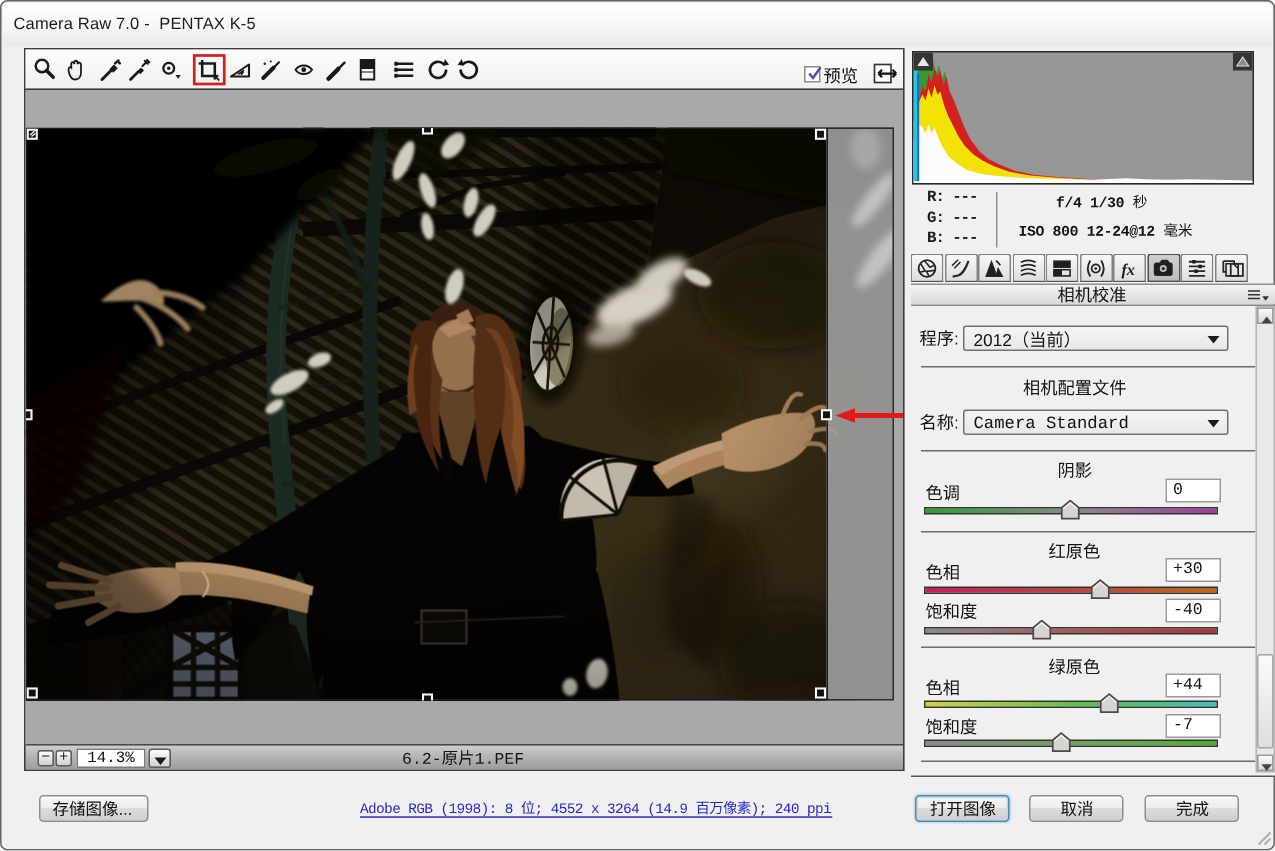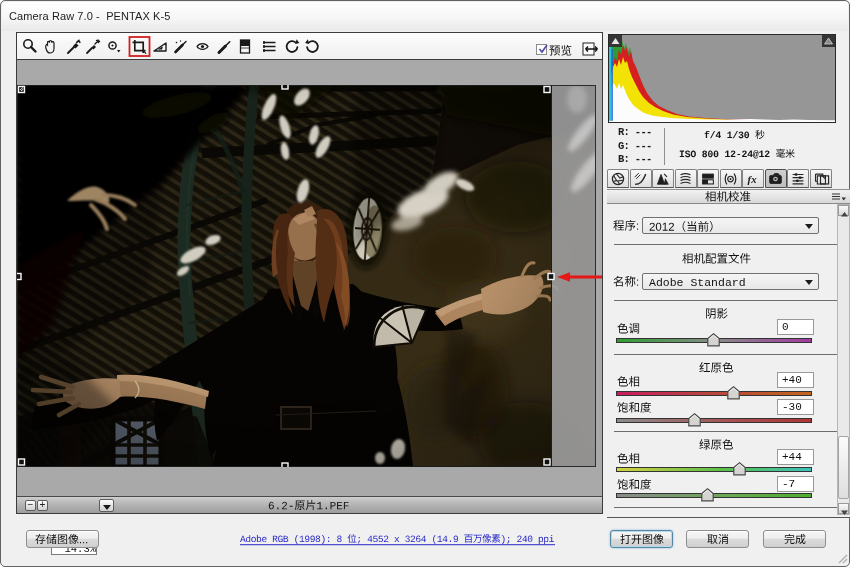--- a/index.html
+++ b/index.html
@@ -8,21 +8,21 @@
  background:linear-gradient(#ffffff,#f6f6f6 55%,#e9e9e9);text-decoration:underline;}
 #title span{position:absolute;left:7px;top:8px;font-size:11px;color:#1d1d1d;letter-spacing:0.1px;}
 #frame{position:absolute;left:15px;top:31px;width:587px;height:482px;border:1px solid #3c3c3c;background:#a9a9a9;}
 #tbar{position:absolute;left:0;top:0;width:585px;height:27px;background:linear-gradient(#fcfcfc,#f0f0f0);border-bottom:1px solid #3c3c3c;}
 #imgarea{position:absolute;left:0;top:28px;width:585px;height:435px;background:#a9a9a9;overflow:hidden;}
 #zbar{position:absolute;left:0;top:463px;width:585px;height:17px;border-top:1px solid #4a4a4a;
  background:linear-gradient(#cecece,#b5b5b5 45%,#9d9d9d);}
 .zbtn{position:absolute;top:3px;width:11px;height:11px;border:1px solid #5c5c5c;border-radius:2px;
  background:linear-gradient(#fdfdfd,#cfcfcf);font-size:10px;line-height:8px;text-align:center;color:#222;}
 #zpct{position:absolute;left:34px;top:2px;width:46px;height:13px;background:#fff;border:1px solid #7a7a7a;
- font-family:"Liberation Mono",monospace;font-size:10.5px;text-align:right;line-height:12px;color:#111;margin-top:43px;}
+ font-family:"Liberation Mono",monospace;font-size:10.5px;text-align:center;line-height:12px;color:#111;}
 #zdrop{position:absolute;left:82px;top:2px;width:15px;height:13px;border:1px solid #5c5c5c;border-radius:2px;
  background:linear-gradient(#fdfdfd,#cfcfcf);}
 #zdrop:after{content:"";position:absolute;left:3px;top:5px;border:4px solid transparent;border-top:5px solid #1a1a1a;}
 .btn{position:absolute;height:18px;border:1px solid #8e8e8e;border-radius:3px;
  background:linear-gradient(#f6f6f6,#eee 45%,#dcdcdc 50%,#cfcfcf);box-shadow:inset 0 1px 0 #fff;}
 .btnfocus{border:1px solid #5586a3;box-shadow:0 0 0 1px #b6d9ec inset, 0 0 2px #7ab2d1;}
 #hist{position:absolute;left:607px;top:33px;width:228px;height:89px;border:1px solid #282828;background:#969696;}
 #tabs{position:absolute;left:606px;top:168px;width:263px;height:20px;}
 .tab{position:absolute;top:0;width:22px;height:19px;border:1px solid #828282;border-bottom:1px solid #555;
  background:linear-gradient(#f8f8f8,#dedede);border-radius:2px 2px 0 0;}
@@ -461,21 +461,21 @@
     </svg>
 <svg style="position:absolute;left:648px;top:218.5px;" width="73" height="15" viewBox="0 0 73 15">
       <path d="M0.6 0.0V-0.7Q0.9 -1.4 1.3 -1.9Q1.7 -2.4 2.1 -2.8Q2.6 -3.2 3.0 -3.5Q3.5 -3.9 3.9 -4.2Q4.2 -4.6 4.4 -5.0Q4.7 -5.3 4.7 -5.8Q4.7 -6.5 4.3 -6.8Q3.9 -7.2 3.2 -7.2Q2.6 -7.2 2.1 -6.8Q1.7 -6.5 1.7 -5.9L0.6 -6.0Q0.7 -6.9 1.4 -7.5Q2.1 -8.0 3.2 -8.0Q4.4 -8.0 5.1 -7.5Q5.7 -6.9 5.7 -5.9Q5.7 -5.4 5.5 -4.9Q5.3 -4.5 4.9 -4.0Q4.4 -3.6 3.3 -2.6Q2.6 -2.1 2.2 -1.7Q1.9 -1.3 1.7 -0.9H5.8V0.0Z M12.3 -4.0Q12.3 -2.0 11.6 -0.9Q10.9 0.1 9.6 0.1Q8.2 0.1 7.5 -0.9Q6.8 -2.0 6.8 -4.0Q6.8 -6.0 7.5 -7.0Q8.2 -8.0 9.6 -8.0Q11.0 -8.0 11.7 -7.0Q12.3 -6.0 12.3 -4.0ZM11.3 -4.0Q11.3 -5.7 10.9 -6.4Q10.5 -7.2 9.6 -7.2Q8.7 -7.2 8.3 -6.5Q7.9 -5.7 7.9 -4.0Q7.9 -2.3 8.3 -1.5Q8.7 -0.7 9.6 -0.7Q10.5 -0.7 10.9 -1.5Q11.3 -2.3 11.3 -4.0Z M13.7 0.0V-0.9H15.7V-6.9L13.9 -5.7V-6.6L15.8 -7.9H16.7V-0.9H18.6V0.0Z M19.8 0.0V-0.7Q20.1 -1.4 20.5 -1.9Q20.9 -2.4 21.3 -2.8Q21.8 -3.2 22.2 -3.5Q22.7 -3.9 23.0 -4.2Q23.4 -4.6 23.6 -5.0Q23.8 -5.3 23.8 -5.8Q23.8 -6.5 23.5 -6.8Q23.1 -7.2 22.4 -7.2Q21.8 -7.2 21.3 -6.8Q20.9 -6.5 20.8 -5.9L19.8 -6.0Q19.9 -6.9 20.6 -7.5Q21.3 -8.0 22.4 -8.0Q23.6 -8.0 24.2 -7.5Q24.9 -6.9 24.9 -5.9Q24.9 -5.4 24.7 -4.9Q24.5 -4.5 24.0 -4.0Q23.6 -3.6 22.5 -2.6Q21.8 -2.1 21.4 -1.7Q21.0 -1.3 20.9 -0.9H25.0V0.0Z M33.6 -4.4C33.6 -2.1 34.5 -0.3 35.9 1.1L36.6 0.7C35.2 -0.6 34.4 -2.3 34.4 -4.4C34.4 -6.4 35.2 -8.1 36.6 -9.5L35.9 -9.8C34.5 -8.4 33.6 -6.6 33.6 -4.4Z M38.5 -8.8C39.1 -8.0 39.7 -6.9 40.0 -6.2L40.8 -6.5C40.5 -7.3 39.9 -8.3 39.3 -9.2ZM46.3 -9.3C46.0 -8.4 45.3 -7.2 44.8 -6.4L45.6 -6.1C46.1 -6.8 46.7 -8.0 47.2 -8.9ZM38.4 -0.4V0.4H46.2V0.9H47.1V-5.6H43.3V-9.7H42.4V-5.6H38.6V-4.7H46.2V-3.1H39.0V-2.2H46.2V-0.4Z M55.5 -5.9V-1.2H56.3V-5.9ZM57.9 -6.3V-0.2C57.9 0.0 57.8 0.1 57.6 0.1C57.4 0.1 56.8 0.1 56.1 0.0C56.2 0.3 56.4 0.6 56.4 0.9C57.3 0.9 57.9 0.9 58.2 0.7C58.6 0.6 58.7 0.3 58.7 -0.1V-6.3ZM56.9 -9.7C56.6 -9.2 56.2 -8.4 55.8 -7.8H52.4L52.9 -8.1C52.7 -8.5 52.2 -9.2 51.8 -9.7L51.0 -9.4C51.4 -8.9 51.8 -8.3 52.0 -7.8H49.2V-7.0H59.5V-7.8H56.8C57.1 -8.3 57.5 -8.9 57.8 -9.4ZM53.3 -3.5V-2.3H50.7V-3.5ZM53.3 -4.1H50.7V-5.3H53.3ZM49.9 -6.0V0.9H50.7V-1.6H53.3V-0.1C53.3 0.1 53.2 0.1 53.1 0.1C52.9 0.1 52.4 0.1 51.8 0.1C51.9 0.3 52.1 0.7 52.1 0.9C52.9 0.9 53.4 0.9 53.7 0.7C54.0 0.6 54.1 0.4 54.1 -0.1V-6.0Z M63.6 -4.4C63.6 -6.6 62.7 -8.4 61.3 -9.8L60.6 -9.5C61.9 -8.1 62.8 -6.4 62.8 -4.4C62.8 -2.3 61.9 -0.6 60.6 0.7L61.3 1.1C62.7 -0.3 63.6 -2.1 63.6 -4.4Z" transform="translate(0,10.7)" fill="#151515"></path>
     </svg>
 <svg style="position:absolute;left:680.5px;top:251px" width="70" height="15" viewBox="0 0 70 15">
       <path d="M6.3 -5.5H9.8V-3.4H6.3ZM6.3 -6.2V-8.2H9.8V-6.2ZM6.3 -2.7H9.8V-0.7H6.3ZM5.4 -9.0V0.8H6.3V0.1H9.8V0.8H10.6V-9.0ZM2.5 -9.7V-7.2H0.6V-6.4H2.4C2.0 -4.8 1.1 -3.0 0.3 -2.0C0.5 -1.8 0.7 -1.5 0.8 -1.2C1.4 -2.0 2.0 -3.3 2.5 -4.6V0.9H3.3V-4.3C3.7 -3.8 4.3 -3.1 4.5 -2.7L5.0 -3.4C4.7 -3.7 3.7 -4.9 3.3 -5.3V-6.4H4.9V-7.2H3.3V-9.7Z M17.2 -9.0V-5.3C17.2 -3.5 17.1 -1.2 15.5 0.4C15.7 0.5 16.0 0.8 16.2 0.9C17.8 -0.8 18.1 -3.4 18.1 -5.3V-8.2H20.2V-0.8C20.2 0.2 20.3 0.4 20.5 0.6C20.7 0.7 20.9 0.8 21.1 0.8C21.3 0.8 21.6 0.8 21.7 0.8C22.0 0.8 22.2 0.8 22.3 0.6C22.5 0.5 22.6 0.3 22.7 0.0C22.7 -0.3 22.8 -1.1 22.8 -1.8C22.5 -1.9 22.3 -2.0 22.1 -2.2C22.1 -1.4 22.1 -0.8 22.0 -0.5C22.0 -0.3 22.0 -0.1 21.9 -0.1C21.9 -0.0 21.8 0.0 21.7 0.0C21.6 0.0 21.4 0.0 21.4 0.0C21.3 0.0 21.2 -0.0 21.2 -0.1C21.1 -0.1 21.1 -0.3 21.1 -0.7V-9.0ZM14.0 -9.7V-7.2H12.1V-6.4H13.9C13.5 -4.8 12.6 -3.0 11.8 -2.0C12.0 -1.8 12.2 -1.5 12.3 -1.2C12.9 -2.0 13.5 -3.3 14.0 -4.7V0.9H14.8V-4.4C15.3 -3.8 15.8 -3.1 16.1 -2.7L16.6 -3.4C16.3 -3.7 15.2 -4.9 14.8 -5.3V-6.4H16.5V-7.2H14.8V-9.7Z M29.4 -9.1V-8.3H32.9V-5.5H29.4V-0.5C29.4 0.5 29.7 0.8 30.8 0.8C31.0 0.8 32.5 0.8 32.7 0.8C33.8 0.8 34.0 0.3 34.1 -1.6C33.9 -1.7 33.5 -1.8 33.3 -2.0C33.3 -0.3 33.2 -0.0 32.7 -0.0C32.3 -0.0 31.1 -0.0 30.9 -0.0C30.4 -0.0 30.3 -0.1 30.3 -0.5V-4.7H32.9V-3.9H33.7V-9.1ZM24.6 -1.8H27.8V-0.6H24.6ZM24.6 -2.5V-6.4H25.4V-5.5C25.4 -4.8 25.3 -4.1 24.6 -3.5C24.8 -3.4 24.9 -3.3 25.0 -3.2C25.7 -3.8 25.9 -4.7 25.9 -5.4V-6.4H26.6V-4.2C26.6 -3.6 26.7 -3.5 27.2 -3.5C27.2 -3.5 27.6 -3.5 27.7 -3.5H27.8V-2.5ZM23.7 -9.2V-8.4H25.3V-7.1H23.9V0.9H24.6V0.1H27.8V0.7H28.5V-7.1H27.2V-8.4H28.8V-9.2ZM25.9 -7.1V-8.4H26.6V-7.1ZM27.0 -6.4H27.8V-4.0L27.8 -4.1C27.8 -4.0 27.7 -4.0 27.6 -4.0C27.5 -4.0 27.3 -4.0 27.2 -4.0C27.1 -4.0 27.0 -4.0 27.0 -4.2Z M42.0 -8.6H43.9V-7.6H42.0ZM39.3 -8.6H41.2V-7.6H39.3ZM36.7 -8.6H38.5V-7.6H36.7ZM36.7 -4.9V-0.1H35.2V0.6H45.4V-0.1H43.8V-4.9H40.2L40.4 -5.6H45.1V-6.3H40.5L40.6 -6.9H44.8V-9.2H35.8V-6.9H39.7L39.6 -6.3H35.3V-5.6H39.5L39.4 -4.9ZM37.5 -0.1V-0.8H42.9V-0.1ZM37.5 -3.2H42.9V-2.5H37.5ZM37.5 -3.7V-4.3H42.9V-3.7ZM37.5 -2.0H42.9V-1.3H37.5Z M50.9 -9.5C51.2 -8.9 51.6 -8.1 51.7 -7.7L52.7 -8.0C52.5 -8.4 52.1 -9.2 51.8 -9.7ZM46.6 -7.6V-6.8H48.4C49.0 -5.0 50.0 -3.5 51.1 -2.3C49.9 -1.2 48.3 -0.5 46.4 0.1C46.6 0.3 46.9 0.7 47.0 0.9C48.9 0.3 50.5 -0.6 51.8 -1.7C53.1 -0.5 54.6 0.3 56.5 0.8C56.7 0.6 56.9 0.2 57.1 0.0C55.3 -0.4 53.7 -1.2 52.4 -2.3C53.6 -3.5 54.5 -5.0 55.2 -6.8H57.0V-7.6ZM51.8 -2.9C50.7 -4.0 49.9 -5.3 49.3 -6.8H54.2C53.6 -5.2 52.8 -4.0 51.8 -2.9Z M61.1 -3.9V-3.1H64.4V0.9H65.3V-3.1H68.5V-3.9H65.3V-6.5H68.0V-7.3H65.3V-9.5H64.4V-7.3H62.9C63.1 -7.8 63.2 -8.4 63.3 -8.9L62.5 -9.1C62.2 -7.6 61.7 -6.1 61.1 -5.1C61.3 -5.0 61.6 -4.8 61.8 -4.7C62.1 -5.2 62.4 -5.8 62.6 -6.5H64.4V-3.9ZM60.6 -9.6C60.0 -7.9 58.9 -6.2 57.9 -5.0C58.0 -4.8 58.3 -4.4 58.4 -4.2C58.7 -4.6 59.1 -5.0 59.4 -5.5V0.9H60.2V-6.9C60.7 -7.7 61.1 -8.5 61.4 -9.4Z" transform="translate(0,10.7)" fill="#151515"></path>
     </svg>
 <svg style="position:absolute;left:612px;top:274px;" width="28" height="15" viewBox="0 0 28 15">
       <path d="M3.0 -6.1C3.6 -5.7 4.3 -5.1 4.8 -4.7C3.4 -4.0 2.0 -3.4 0.5 -3.1C0.7 -2.9 0.9 -2.6 1.0 -2.3C1.6 -2.5 2.3 -2.7 2.9 -2.9V0.9H3.8V0.3H8.9V0.9H9.8V-3.9H5.2C7.1 -4.9 8.8 -6.4 9.7 -8.2L9.1 -8.6L9.0 -8.5H4.9C5.2 -8.8 5.4 -9.2 5.7 -9.5L4.7 -9.7C4.0 -8.6 2.7 -7.3 0.8 -6.4C1.0 -6.3 1.3 -6.0 1.4 -5.8C2.5 -6.3 3.4 -7.0 4.2 -7.7H8.4C7.8 -6.7 6.8 -5.8 5.6 -5.1C5.1 -5.6 4.3 -6.2 3.7 -6.6ZM8.9 -0.5H3.8V-3.1H8.9Z M17.4 -5.2C17.1 -3.7 16.7 -2.3 16.0 -1.4C16.2 -1.3 16.6 -1.1 16.7 -0.9C17.4 -1.9 17.9 -3.5 18.2 -5.0ZM20.5 -5.1C21.0 -3.8 21.5 -2.1 21.6 -1.0L22.4 -1.3C22.3 -2.4 21.8 -4.0 21.3 -5.3ZM17.6 -9.6C17.4 -8.2 16.9 -6.7 16.2 -5.7V-6.4H14.7V-8.4C15.3 -8.5 15.8 -8.7 16.2 -8.9L15.7 -9.6C14.9 -9.2 13.4 -8.9 12.2 -8.6C12.3 -8.5 12.4 -8.2 12.5 -8.0C12.9 -8.1 13.4 -8.1 13.9 -8.2V-6.4H12.1V-5.6H13.8C13.4 -4.2 12.6 -2.7 11.9 -1.9C12.0 -1.7 12.2 -1.4 12.3 -1.2C12.9 -1.9 13.4 -3.0 13.9 -4.2V0.9H14.7V-4.3C15.1 -3.7 15.5 -3.1 15.7 -2.8L16.2 -3.4C16.0 -3.7 15.0 -4.8 14.7 -5.1V-5.6H16.1L16.0 -5.5C16.2 -5.4 16.6 -5.2 16.8 -5.0C17.2 -5.6 17.6 -6.4 17.9 -7.3H19.0V-0.1C19.0 0.0 19.0 0.1 18.8 0.1C18.7 0.1 18.2 0.1 17.6 0.1C17.7 0.3 17.9 0.6 17.9 0.9C18.6 0.9 19.1 0.9 19.4 0.7C19.8 0.6 19.9 0.3 19.9 -0.1V-7.3H21.4C21.3 -6.9 21.0 -6.5 20.8 -6.0L21.6 -5.9C21.9 -6.5 22.2 -7.3 22.5 -8.0L22.0 -8.2L21.8 -8.1H18.1C18.2 -8.6 18.4 -9.0 18.4 -9.5Z M24.1 -4.9V-6.1H25.1V-4.9ZM24.1 0.0V-1.2H25.1V0.0Z" transform="translate(0,10.7)" fill="#151515"></path>
     </svg>
-<div style="position:absolute;left:648px;top:275px;font-family:'Liberation Mono',monospace;font-size:11.5px;color:#111;">Adobe Standard</div>
+<div style="position:absolute;left:648px;top:275px;font-family:'Liberation Mono',monospace;font-size:11.5px;color:#111;">Camera Standard</div>
 <svg style="position:absolute;left:703.5px;top:306px" width="24" height="15" viewBox="0 0 24 15">
       <path d="M9.7 -5.6V-3.6H6.4C6.4 -3.9 6.4 -4.3 6.4 -4.6V-5.6ZM9.7 -6.4H6.4V-8.3H9.7ZM5.6 -9.1V-4.6C5.6 -2.9 5.4 -0.9 4.0 0.5C4.2 0.6 4.5 0.9 4.7 1.0C5.7 -0.0 6.2 -1.5 6.3 -2.8H9.7V-0.2C9.7 -0.0 9.6 0.0 9.5 0.0C9.3 0.0 8.7 0.0 8.1 0.0C8.3 0.2 8.4 0.6 8.4 0.8C9.3 0.8 9.8 0.8 10.1 0.7C10.4 0.5 10.5 0.3 10.5 -0.2V-9.1ZM1.0 -9.2V0.9H1.8V-8.4H3.6C3.4 -7.6 3.1 -6.6 2.7 -5.8C3.6 -4.9 3.8 -4.1 3.8 -3.5C3.8 -3.1 3.7 -2.8 3.5 -2.7C3.4 -2.6 3.3 -2.6 3.2 -2.6C3.0 -2.6 2.7 -2.6 2.5 -2.6C2.6 -2.4 2.7 -2.0 2.7 -1.8C3.0 -1.8 3.3 -1.8 3.5 -1.8C3.7 -1.8 3.9 -1.9 4.1 -2.0C4.5 -2.3 4.6 -2.8 4.6 -3.4C4.6 -4.1 4.4 -4.9 3.5 -5.9C3.9 -6.8 4.4 -7.9 4.7 -8.9L4.1 -9.2L4.0 -9.2Z M21.2 -9.4C20.5 -8.5 19.3 -7.5 18.3 -7.0C18.5 -6.8 18.8 -6.6 18.9 -6.4C20.0 -7.0 21.2 -8.1 22.0 -9.1ZM21.5 -6.3C20.8 -5.3 19.5 -4.3 18.3 -3.7C18.5 -3.6 18.8 -3.3 18.9 -3.1C20.1 -3.8 21.5 -4.9 22.3 -6.0ZM21.8 -3.0C21.0 -1.7 19.5 -0.5 18.0 0.2C18.2 0.4 18.4 0.6 18.6 0.9C20.2 0.1 21.7 -1.2 22.6 -2.7ZM13.6 -3.5H17.0V-2.5H13.6ZM16.3 -1.4C16.7 -0.8 17.1 -0.1 17.3 0.4L18.0 0.0C17.8 -0.4 17.3 -1.1 16.9 -1.7ZM13.6 -7.4H17.1V-6.7H13.6ZM13.6 -8.7H17.1V-8.0H13.6ZM12.7 -9.3V-6.1H17.9V-9.3ZM13.3 -1.6C13.0 -1.0 12.6 -0.4 12.1 0.0C12.3 0.1 12.6 0.3 12.8 0.5C13.2 0.0 13.7 -0.7 14.0 -1.4ZM14.6 -5.9C14.7 -5.8 14.8 -5.6 14.9 -5.4H12.2V-4.7H18.3V-5.4H15.8C15.7 -5.6 15.5 -5.9 15.4 -6.1ZM12.8 -4.1V-1.9H14.9V0.0C14.9 0.1 14.8 0.1 14.7 0.1C14.6 0.1 14.2 0.1 13.7 0.1C13.8 0.3 13.9 0.6 14.0 0.9C14.6 0.9 15.1 0.9 15.3 0.7C15.6 0.6 15.7 0.4 15.7 0.0V-1.9H17.8V-4.1Z" transform="translate(0,10.7)" fill="#151515"></path>
     </svg>
 <svg style="position:absolute;left:697.8px;top:360px" width="36" height="15" viewBox="0 0 36 15">
       <path d="M0.4 -0.6 0.6 0.3C1.7 0.0 3.2 -0.3 4.6 -0.6L4.5 -1.4C3.0 -1.1 1.5 -0.8 0.4 -0.6ZM0.7 -4.9C0.9 -5.0 1.2 -5.0 2.6 -5.2C2.1 -4.5 1.6 -3.9 1.4 -3.7C1.0 -3.3 0.7 -3.0 0.5 -3.0C0.6 -2.7 0.7 -2.3 0.8 -2.1C1.0 -2.3 1.4 -2.3 4.6 -2.8C4.6 -3.0 4.6 -3.4 4.6 -3.6L2.0 -3.2C3.0 -4.3 4.0 -5.5 4.8 -6.8L4.0 -7.2C3.8 -6.8 3.5 -6.4 3.2 -6.0L1.7 -5.9C2.4 -6.9 3.1 -8.1 3.7 -9.3L2.8 -9.7C2.3 -8.3 1.4 -6.8 1.1 -6.4C0.8 -6.0 0.6 -5.8 0.4 -5.7C0.5 -5.5 0.6 -5.1 0.7 -4.9ZM4.7 -0.7V0.2H11.0V-0.7H8.3V-7.7H10.8V-8.6H4.9V-7.7H7.4V-0.7Z M15.7 -4.6H20.6V-3.5H15.7ZM15.7 -6.3H20.6V-5.3H15.7ZM19.5 -1.9C20.2 -1.1 21.1 -0.1 21.6 0.5L22.3 0.0C21.8 -0.6 20.9 -1.6 20.2 -2.3ZM15.8 -2.3C15.2 -1.5 14.5 -0.6 13.8 -0.0C14.0 0.1 14.4 0.3 14.5 0.4C15.2 -0.2 16.0 -1.2 16.6 -2.0ZM13.0 -9.0V-5.8C13.0 -4.0 12.9 -1.5 11.9 0.2C12.1 0.3 12.5 0.6 12.6 0.7C13.7 -1.2 13.9 -3.9 13.9 -5.8V-8.2H22.3V-9.0ZM17.6 -8.1C17.5 -7.8 17.3 -7.4 17.2 -7.0H14.9V-2.9H17.7V-0.0C17.7 0.1 17.7 0.1 17.5 0.1C17.3 0.2 16.7 0.2 16.1 0.1C16.2 0.4 16.3 0.7 16.3 0.9C17.2 0.9 17.8 0.9 18.1 0.8C18.5 0.7 18.6 0.4 18.6 -0.0V-2.9H21.4V-7.0H18.1C18.3 -7.3 18.4 -7.6 18.6 -7.9Z M28.5 -5.7V-3.7H25.8V-5.7ZM29.3 -5.7H32.0V-3.7H29.3ZM29.9 -7.9C29.5 -7.4 29.1 -6.9 28.7 -6.5H25.6C26.1 -6.9 26.5 -7.4 26.9 -7.9ZM27.1 -9.7C26.3 -8.1 24.9 -6.8 23.4 -5.9C23.6 -5.7 23.9 -5.3 23.9 -5.1C24.3 -5.3 24.6 -5.6 25.0 -5.9V-0.9C25.0 0.4 25.5 0.7 27.3 0.7C27.8 0.7 31.3 0.7 31.8 0.7C33.5 0.7 33.9 0.2 34.1 -1.6C33.8 -1.6 33.5 -1.8 33.2 -1.9C33.1 -0.4 32.9 -0.1 31.8 -0.1C31.0 -0.1 27.9 -0.1 27.3 -0.1C26.0 -0.1 25.8 -0.2 25.8 -0.9V-2.8H32.0V-2.3H32.9V-6.5H29.7C30.3 -7.0 30.8 -7.7 31.2 -8.3L30.6 -8.7L30.5 -8.6H27.4C27.6 -8.9 27.7 -9.2 27.9 -9.4Z" transform="translate(0,10.7)" fill="#151515"></path>
     </svg>
 <svg style="position:absolute;left:697.8px;top:437px" width="36" height="15" viewBox="0 0 36 15">
       <path d="M4.8 -4.0C5.3 -3.5 6.0 -2.9 6.2 -2.5L6.8 -3.0C6.6 -3.4 5.9 -4.0 5.4 -4.4ZM0.5 -0.6 0.7 0.2C1.6 -0.1 2.9 -0.5 4.1 -0.9L4.0 -1.6C2.7 -1.2 1.4 -0.8 0.5 -0.6ZM5.1 -9.2V-8.5H9.4L9.3 -7.5H5.3V-6.8H9.3L9.2 -5.7H4.7V-4.9H7.4V-2.7C6.3 -2.0 5.1 -1.2 4.3 -0.8L4.8 -0.1C5.5 -0.6 6.5 -1.3 7.4 -1.9V-0.0C7.4 0.1 7.3 0.1 7.2 0.1C7.1 0.1 6.6 0.1 6.2 0.1C6.3 0.4 6.4 0.7 6.4 0.9C7.1 0.9 7.5 0.9 7.8 0.8C8.1 0.6 8.2 0.4 8.2 -0.0V-2.1C8.8 -1.2 9.7 -0.4 10.6 0.0C10.8 -0.2 11.0 -0.5 11.2 -0.6C10.3 -1.0 9.5 -1.6 8.9 -2.3C9.5 -2.8 10.3 -3.4 10.9 -4.0L10.2 -4.4C9.8 -3.9 9.1 -3.3 8.5 -2.8C8.4 -3.0 8.3 -3.2 8.2 -3.4V-4.9H11.0V-5.7H10.1C10.1 -6.8 10.2 -8.2 10.2 -9.2L9.6 -9.2L9.5 -9.2ZM0.7 -4.9C0.9 -4.9 1.1 -5.0 2.4 -5.2C1.9 -4.5 1.5 -3.9 1.3 -3.6C1.0 -3.2 0.7 -2.9 0.5 -2.9C0.6 -2.7 0.7 -2.3 0.8 -2.1C1.0 -2.2 1.4 -2.3 4.0 -2.9C4.0 -3.0 4.0 -3.4 4.0 -3.6L1.9 -3.2C2.8 -4.3 3.6 -5.5 4.3 -6.8L3.6 -7.2C3.3 -6.8 3.1 -6.4 2.9 -5.9L1.6 -5.8C2.2 -6.8 2.9 -8.1 3.3 -9.3L2.5 -9.6C2.0 -8.3 1.3 -6.8 1.0 -6.4C0.8 -6.0 0.6 -5.8 0.4 -5.7C0.5 -5.5 0.6 -5.0 0.7 -4.9Z M15.7 -4.6H20.6V-3.5H15.7ZM15.7 -6.3H20.6V-5.3H15.7ZM19.5 -1.9C20.2 -1.1 21.1 -0.1 21.6 0.5L22.3 0.0C21.8 -0.6 20.9 -1.6 20.2 -2.3ZM15.8 -2.3C15.2 -1.5 14.5 -0.6 13.8 -0.0C14.0 0.1 14.4 0.3 14.5 0.4C15.2 -0.2 16.0 -1.2 16.6 -2.0ZM13.0 -9.0V-5.8C13.0 -4.0 12.9 -1.5 11.9 0.2C12.1 0.3 12.5 0.6 12.6 0.7C13.7 -1.2 13.9 -3.9 13.9 -5.8V-8.2H22.3V-9.0ZM17.6 -8.1C17.5 -7.8 17.3 -7.4 17.2 -7.0H14.9V-2.9H17.7V-0.0C17.7 0.1 17.7 0.1 17.5 0.1C17.3 0.2 16.7 0.2 16.1 0.1C16.2 0.4 16.3 0.7 16.3 0.9C17.2 0.9 17.8 0.9 18.1 0.8C18.5 0.7 18.6 0.4 18.6 -0.0V-2.9H21.4V-7.0H18.1C18.3 -7.3 18.4 -7.6 18.6 -7.9Z M28.5 -5.7V-3.7H25.8V-5.7ZM29.3 -5.7H32.0V-3.7H29.3ZM29.9 -7.9C29.5 -7.4 29.1 -6.9 28.7 -6.5H25.6C26.1 -6.9 26.5 -7.4 26.9 -7.9ZM27.1 -9.7C26.3 -8.1 24.9 -6.8 23.4 -5.9C23.6 -5.7 23.9 -5.3 23.9 -5.1C24.3 -5.3 24.6 -5.6 25.0 -5.9V-0.9C25.0 0.4 25.5 0.7 27.3 0.7C27.8 0.7 31.3 0.7 31.8 0.7C33.5 0.7 33.9 0.2 34.1 -1.6C33.8 -1.6 33.5 -1.8 33.2 -1.9C33.1 -0.4 32.9 -0.1 31.8 -0.1C31.0 -0.1 27.9 -0.1 27.3 -0.1C26.0 -0.1 25.8 -0.2 25.8 -0.9V-2.8H32.0V-2.3H32.9V-6.5H29.7C30.3 -7.0 30.8 -7.7 31.2 -8.3L30.6 -8.7L30.5 -8.6H27.4C27.6 -8.9 27.7 -9.2 27.9 -9.4Z" transform="translate(0,10.7)" fill="#151515"></path>
     </svg>
 <svg style="position:absolute;left:616px;top:321px;" width="24" height="15" viewBox="0 0 24 15">
@@ -487,22 +487,22 @@
 <svg style="position:absolute;left:616px;top:400px;" width="36" height="15" viewBox="0 0 36 15">
       <path d="M6.1 -9.6C5.7 -8.3 5.0 -6.9 4.2 -6.1C4.3 -5.9 4.6 -5.5 4.6 -5.3C4.9 -5.6 5.1 -5.8 5.3 -6.1V-0.7C5.3 0.4 5.6 0.7 6.9 0.7C7.2 0.7 9.3 0.7 9.6 0.7C10.6 0.7 10.9 0.3 11.0 -1.1C10.8 -1.2 10.5 -1.3 10.3 -1.5C10.2 -0.3 10.1 -0.1 9.5 -0.1C9.1 -0.1 7.3 -0.1 6.9 -0.1C6.2 -0.1 6.1 -0.2 6.1 -0.7V-2.8H8.5V-6.3H5.4C5.7 -6.7 5.9 -7.1 6.1 -7.6H9.6C9.6 -4.2 9.5 -3.0 9.4 -2.8C9.3 -2.7 9.2 -2.6 9.0 -2.6C8.8 -2.6 8.4 -2.6 7.9 -2.7C8.0 -2.5 8.1 -2.1 8.1 -1.9C8.6 -1.9 9.1 -1.9 9.4 -1.9C9.7 -2.0 9.9 -2.0 10.1 -2.3C10.3 -2.7 10.4 -4.0 10.4 -7.9C10.4 -8.1 10.4 -8.3 10.4 -8.3H6.5C6.6 -8.7 6.8 -9.1 6.9 -9.4ZM1.7 -9.6C1.5 -7.9 1.1 -6.3 0.3 -5.2C0.5 -5.1 0.9 -4.8 1.0 -4.6C1.4 -5.3 1.7 -6.2 2.0 -7.1H3.6C3.4 -6.5 3.2 -5.9 3.0 -5.5L3.7 -5.3C4.0 -5.9 4.3 -6.9 4.6 -7.7L4.0 -7.9L3.9 -7.9H2.2C2.3 -8.4 2.4 -8.9 2.5 -9.5ZM2.0 0.8V0.8C2.2 0.6 2.5 0.3 4.3 -1.2C4.2 -1.4 4.1 -1.7 4.0 -2.0L2.8 -1.0V-5.6H2.0V-0.9C2.0 -0.4 1.7 0.0 1.5 0.2C1.7 0.3 1.9 0.6 2.0 0.8ZM6.1 -5.6H7.8V-3.6H6.1Z M17.6 -8.6V0.4H18.4V-0.5H21.0V0.3H21.9V-8.6ZM18.4 -1.4V-7.8H21.0V-1.4ZM16.5 -9.6C15.5 -9.1 13.7 -8.8 12.2 -8.6C12.3 -8.4 12.4 -8.1 12.4 -7.9C13.0 -8.0 13.7 -8.1 14.3 -8.2V-6.3H12.1V-5.5H14.1C13.6 -4.0 12.7 -2.4 11.8 -1.5C11.9 -1.3 12.2 -1.0 12.3 -0.7C13.0 -1.5 13.8 -2.9 14.3 -4.2V0.9H15.2V-4.2C15.7 -3.5 16.3 -2.6 16.6 -2.2L17.1 -2.9C16.8 -3.3 15.6 -4.7 15.2 -5.2V-5.5H17.2V-6.3H15.2V-8.3C15.9 -8.5 16.6 -8.7 17.1 -8.9Z M27.4 -7.4V-6.4H25.6V-5.7H27.4V-3.8H31.9V-5.7H33.8V-6.4H31.9V-7.4H31.1V-6.4H28.3V-7.4ZM31.1 -5.7V-4.5H28.3V-5.7ZM31.7 -2.3C31.2 -1.7 30.5 -1.3 29.7 -0.9C28.8 -1.3 28.2 -1.8 27.7 -2.3ZM25.7 -3.0V-2.3H27.2L26.9 -2.2C27.3 -1.5 28.0 -1.0 28.7 -0.5C27.6 -0.2 26.4 0.0 25.2 0.1C25.3 0.3 25.5 0.6 25.6 0.9C27.0 0.7 28.4 0.4 29.6 -0.1C30.8 0.4 32.1 0.7 33.6 0.9C33.7 0.7 33.9 0.4 34.1 0.2C32.8 0.1 31.6 -0.2 30.6 -0.5C31.6 -1.1 32.4 -1.8 33.0 -2.8L32.4 -3.1L32.3 -3.0ZM28.4 -9.5C28.6 -9.2 28.8 -8.8 28.9 -8.5H24.4V-5.4C24.4 -3.7 24.4 -1.2 23.4 0.5C23.6 0.6 24.0 0.8 24.2 0.9C25.2 -0.9 25.3 -3.6 25.3 -5.4V-7.7H33.9V-8.5H29.9C29.7 -8.9 29.5 -9.3 29.3 -9.7Z" transform="translate(0,10.7)" fill="#151515"></path>
     </svg>
 <svg style="position:absolute;left:616px;top:451px;" width="24" height="15" viewBox="0 0 24 15">
       <path d="M5.5 -5.7V-3.7H2.8V-5.7ZM6.3 -5.7H9.0V-3.7H6.3ZM6.9 -7.9C6.5 -7.4 6.1 -6.9 5.7 -6.5H2.6C3.1 -6.9 3.5 -7.4 3.9 -7.9ZM4.1 -9.7C3.3 -8.1 1.9 -6.8 0.4 -5.9C0.6 -5.7 0.9 -5.3 0.9 -5.1C1.3 -5.3 1.6 -5.6 2.0 -5.9V-0.9C2.0 0.4 2.5 0.7 4.3 0.7C4.8 0.7 8.3 0.7 8.8 0.7C10.5 0.7 10.9 0.2 11.1 -1.6C10.8 -1.6 10.5 -1.8 10.2 -1.9C10.1 -0.4 9.9 -0.1 8.8 -0.1C8.0 -0.1 4.9 -0.1 4.3 -0.1C3.0 -0.1 2.8 -0.2 2.8 -0.9V-2.8H9.0V-2.3H9.9V-6.5H6.7C7.3 -7.0 7.8 -7.7 8.2 -8.3L7.6 -8.7L7.5 -8.6H4.4C4.6 -8.9 4.7 -9.2 4.9 -9.4Z M17.8 -5.5H21.3V-3.4H17.8ZM17.8 -6.2V-8.2H21.3V-6.2ZM17.8 -2.7H21.3V-0.7H17.8ZM16.9 -9.0V0.8H17.8V0.1H21.3V0.8H22.1V-9.0ZM14.0 -9.7V-7.2H12.1V-6.4H13.9C13.5 -4.8 12.6 -3.0 11.8 -2.0C12.0 -1.8 12.2 -1.5 12.3 -1.2C12.9 -2.0 13.5 -3.3 14.0 -4.6V0.9H14.8V-4.3C15.2 -3.8 15.8 -3.1 16.0 -2.7L16.5 -3.4C16.2 -3.7 15.2 -4.9 14.8 -5.3V-6.4H16.4V-7.2H14.8V-9.7Z" transform="translate(0,10.7)" fill="#151515"></path>
     </svg>
 <svg style="position:absolute;left:616px;top:477px;" width="36" height="15" viewBox="0 0 36 15">
       <path d="M6.1 -9.6C5.7 -8.3 5.0 -6.9 4.2 -6.1C4.3 -5.9 4.6 -5.5 4.6 -5.3C4.9 -5.6 5.1 -5.8 5.3 -6.1V-0.7C5.3 0.4 5.6 0.7 6.9 0.7C7.2 0.7 9.3 0.7 9.6 0.7C10.6 0.7 10.9 0.3 11.0 -1.1C10.8 -1.2 10.5 -1.3 10.3 -1.5C10.2 -0.3 10.1 -0.1 9.5 -0.1C9.1 -0.1 7.3 -0.1 6.9 -0.1C6.2 -0.1 6.1 -0.2 6.1 -0.7V-2.8H8.5V-6.3H5.4C5.7 -6.7 5.9 -7.1 6.1 -7.6H9.6C9.6 -4.2 9.5 -3.0 9.4 -2.8C9.3 -2.7 9.2 -2.6 9.0 -2.6C8.8 -2.6 8.4 -2.6 7.9 -2.7C8.0 -2.5 8.1 -2.1 8.1 -1.9C8.6 -1.9 9.1 -1.9 9.4 -1.9C9.7 -2.0 9.9 -2.0 10.1 -2.3C10.3 -2.7 10.4 -4.0 10.4 -7.9C10.4 -8.1 10.4 -8.3 10.4 -8.3H6.5C6.6 -8.7 6.8 -9.1 6.9 -9.4ZM1.7 -9.6C1.5 -7.9 1.1 -6.3 0.3 -5.2C0.5 -5.1 0.9 -4.8 1.0 -4.6C1.4 -5.3 1.7 -6.2 2.0 -7.1H3.6C3.4 -6.5 3.2 -5.9 3.0 -5.5L3.7 -5.3C4.0 -5.9 4.3 -6.9 4.6 -7.7L4.0 -7.9L3.9 -7.9H2.2C2.3 -8.4 2.4 -8.9 2.5 -9.5ZM2.0 0.8V0.8C2.2 0.6 2.5 0.3 4.3 -1.2C4.2 -1.4 4.1 -1.7 4.0 -2.0L2.8 -1.0V-5.6H2.0V-0.9C2.0 -0.4 1.7 0.0 1.5 0.2C1.7 0.3 1.9 0.6 2.0 0.8ZM6.1 -5.6H7.8V-3.6H6.1Z M17.6 -8.6V0.4H18.4V-0.5H21.0V0.3H21.9V-8.6ZM18.4 -1.4V-7.8H21.0V-1.4ZM16.5 -9.6C15.5 -9.1 13.7 -8.8 12.2 -8.6C12.3 -8.4 12.4 -8.1 12.4 -7.9C13.0 -8.0 13.7 -8.1 14.3 -8.2V-6.3H12.1V-5.5H14.1C13.6 -4.0 12.7 -2.4 11.8 -1.5C11.9 -1.3 12.2 -1.0 12.3 -0.7C13.0 -1.5 13.8 -2.9 14.3 -4.2V0.9H15.2V-4.2C15.7 -3.5 16.3 -2.6 16.6 -2.2L17.1 -2.9C16.8 -3.3 15.6 -4.7 15.2 -5.2V-5.5H17.2V-6.3H15.2V-8.3C15.9 -8.5 16.6 -8.7 17.1 -8.9Z M27.4 -7.4V-6.4H25.6V-5.7H27.4V-3.8H31.9V-5.7H33.8V-6.4H31.9V-7.4H31.1V-6.4H28.3V-7.4ZM31.1 -5.7V-4.5H28.3V-5.7ZM31.7 -2.3C31.2 -1.7 30.5 -1.3 29.7 -0.9C28.8 -1.3 28.2 -1.8 27.7 -2.3ZM25.7 -3.0V-2.3H27.2L26.9 -2.2C27.3 -1.5 28.0 -1.0 28.7 -0.5C27.6 -0.2 26.4 0.0 25.2 0.1C25.3 0.3 25.5 0.6 25.6 0.9C27.0 0.7 28.4 0.4 29.6 -0.1C30.8 0.4 32.1 0.7 33.6 0.9C33.7 0.7 33.9 0.4 34.1 0.2C32.8 0.1 31.6 -0.2 30.6 -0.5C31.6 -1.1 32.4 -1.8 33.0 -2.8L32.4 -3.1L32.3 -3.0ZM28.4 -9.5C28.6 -9.2 28.8 -8.8 28.9 -8.5H24.4V-5.4C24.4 -3.7 24.4 -1.2 23.4 0.5C23.6 0.6 24.0 0.8 24.2 0.9C25.2 -0.9 25.3 -3.6 25.3 -5.4V-7.7H33.9V-8.5H29.9C29.7 -8.9 29.5 -9.3 29.3 -9.7Z" transform="translate(0,10.7)" fill="#151515"></path>
     </svg>
 <div class="vbox" style="left:776px;top:318px;position:absolute;">0</div>
-<div class="vbox" style="left:776px;top:371px;position:absolute;">+40</div>
-<div class="vbox" style="left:776px;top:398px;position:absolute;">-30</div>
+<div class="vbox" style="left:776px;top:371px;position:absolute;">+30</div>
+<div class="vbox" style="left:776px;top:398px;position:absolute;">-40</div>
 <div class="vbox" style="left:776px;top:448px;position:absolute;">+44</div>
 <div class="vbox" style="left:776px;top:475px;position:absolute;">-7</div>
 <div class="track" style="left:615px;top:337px;position:absolute;background:linear-gradient(to right,#2f9e32,#898989 52%,#a13aa1);"></div>
     <svg width="13" height="14" viewBox="0 0 13 14" style="position:absolute;left:706px;top:332px">
       <path d="M6.5,0.8 L12.2,5.5 L12.2,12.8 L0.8,12.8 L0.8,5.5 Z" fill="#d6d4d0" stroke="#4a4a4a" stroke-width="1.2"></path>
       <path d="M2,6 L6.5,2.2 L11,6" fill="none" stroke="#f2f2f2" stroke-width="1"></path>
     </svg>
 <div class="track" style="left:615px;top:390px;position:absolute;background:linear-gradient(to right,#c91d60,#b8463c 50%,#c2661c);"></div>
     <svg width="13" height="14" viewBox="0 0 13 14" style="position:absolute;left:726px;top:385px">
       <path d="M6.5,0.8 L12.2,5.5 L12.2,12.8 L0.8,12.8 L0.8,5.5 Z" fill="#d6d4d0" stroke="#4a4a4a" stroke-width="1.2"></path>

